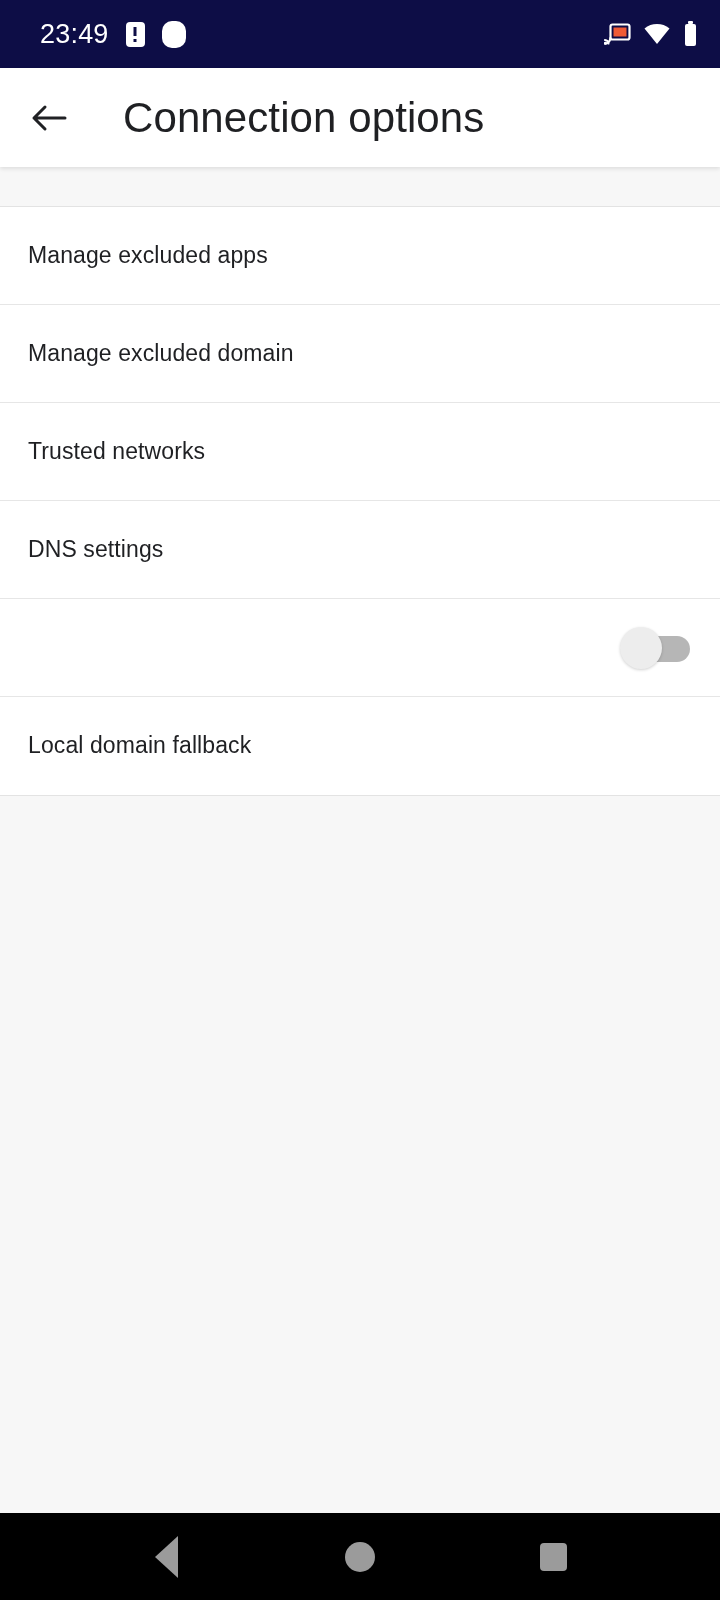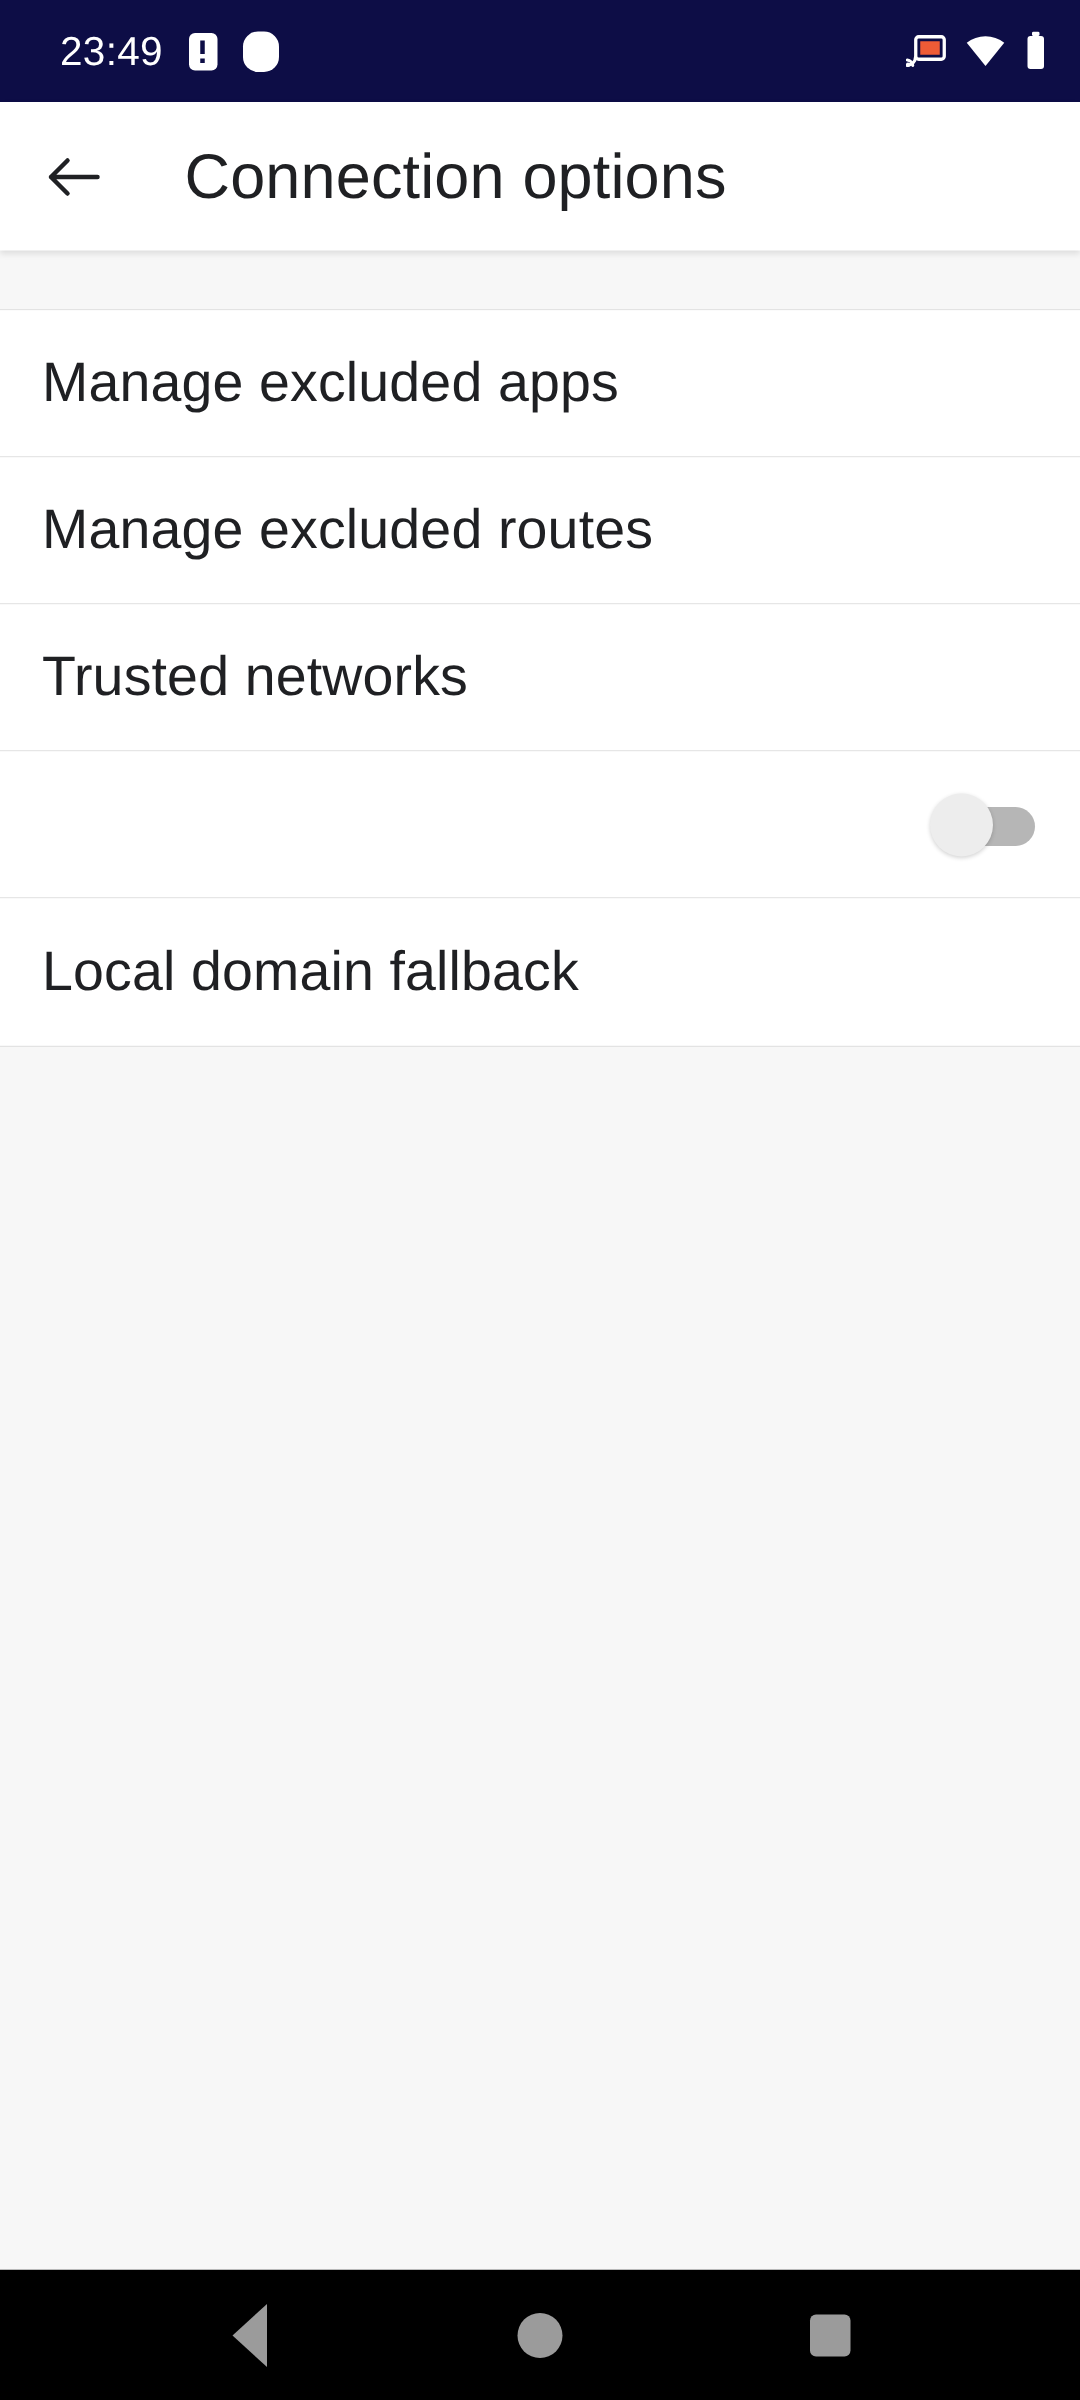--- a/index.html
+++ b/index.html
@@ -135,21 +135,21 @@
     height: 98px;
     display: flex;
     align-items: center;
     padding: 0 28px;
     background: #ffffff;
     border-bottom: 1px solid #e6e6e6;
     cursor: pointer;
   }
   .list-item:last-child { border-bottom: none; }
   .list-item-label {
-    font-size: 37px;
+    font-size: 23px;
     font-weight: 400;
     color: #1f2023;
     letter-spacing: 0.1px;
     line-height: 1.2;
   }
 
   
   .switch {
     margin-left: auto;
     position: relative;
@@ -263,27 +263,30 @@
   <div class="content">
     <div class="top-gap"></div>
 
     <div class="settings-list">
 
       <div class="list-item">
         <span class="list-item-label">Manage excluded apps</span>
       </div>
 
       <div class="list-item">
-        <span class="list-item-label">Manage excluded routes</span>
+        <span class="list-item-label">Manage excluded domain</span>
       </div>
 
       <div class="list-item">
         <span class="list-item-label">Trusted networks</span>
       </div>
 
+      <div class="list-item">
+        <span class="list-item-label">DNS settings</span>
+      </div>
 
       <div class="list-item">
         <span class="switch">
           <span class="switch-track"></span>
           <span class="switch-thumb"></span>
         </span>
       </div>
 
       <div class="list-item">
         <span class="list-item-label">Local domain fallback</span>

